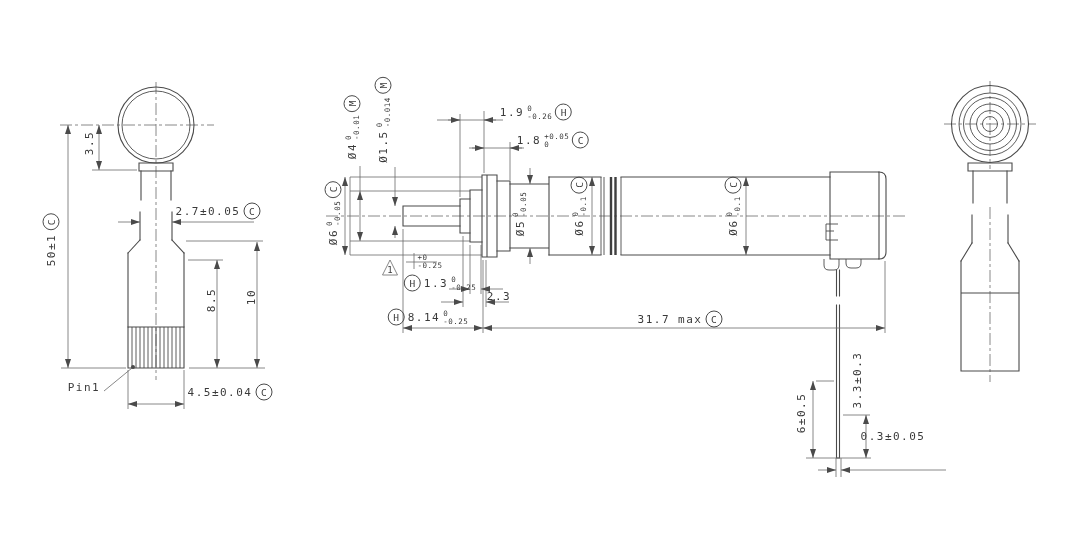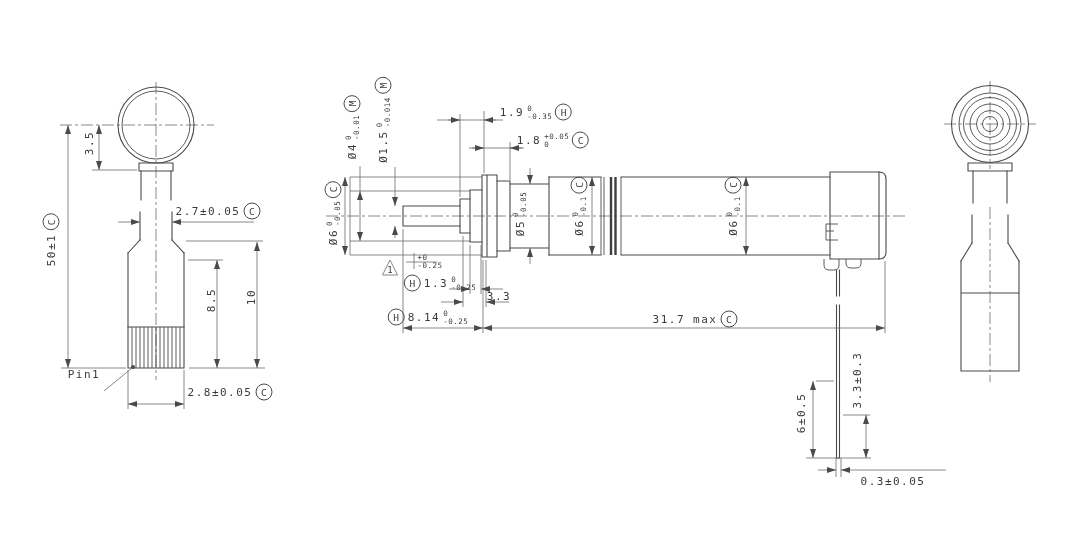--- a/index.html
+++ b/index.html
@@ -195,24 +195,24 @@
   <span>2.7±0.05</span>
   <span class="flag">C</span>
 </div>
 <div class="dim rot" style="left:211px;top:300px">
   <span>8.5</span>
 </div>
 <div class="dim rot" style="left:251px;top:297px">
   <span>10</span>
 </div>
 <div class="dim" style="left:230px;top:392px">
-  <span>2.8±0.05</span>
-  <span class="flag">C</span>
-</div>
-<div class="dim" style="left:84px;top:374px">
+  <span>4.5±0.04</span>
+  <span class="flag">C</span>
+</div>
+<div class="dim" style="left:84px;top:387px">
   <span>Pin1</span>
 </div>
 
 <div class="dim rot" style="left:352px;top:127px">
   <span>Ø4</span>
   <span class="tol">
     <span>0</span>
     <span>-0.01</span>
   </span>
   <span class="flag">M</span>
@@ -254,63 +254,63 @@
     <span>0</span>
     <span>-0.1</span>
   </span>
   <span class="flag">C</span>
 </div>
 
 <div class="dim" style="left:536px;top:112px">
   <span>1.9</span>
   <span class="tol">
     <span>0</span>
-    <span>-0.35</span>
+    <span>-0.26</span>
   </span>
   <span class="flag">H</span>
 </div>
 <div class="dim" style="left:553px;top:140px">
   <span>1.8</span>
   <span class="tol">
     <span>+0.05</span>
     <span>0</span>
   </span>
   <span class="flag">C</span>
 </div>
 <div class="dim" style="left:440px;top:283px">
   <span class="flag">H</span>
   <span>1.3</span>
   <span class="tol">
     <span>0</span>
     <span>-0.25</span>
   </span>
 </div>
 <div class="dim" style="left:499px;top:296px">
-  <span>3.3</span>
+  <span>2.3</span>
 </div>
 <div class="dim" style="left:428px;top:317px">
   <span class="flag">H</span>
   <span>8.14</span>
   <span class="tol">
     <span>0</span>
     <span>-0.25</span>
   </span>
 </div>
-<div class="dim" style="left:695px;top:319px">
+<div class="dim" style="left:680px;top:319px">
   <span>31.7 max</span>
   <span class="flag">C</span>
 </div>
 
 <div class="dim rot" style="left:801px;top:413px">
   <span>6±0.5</span>
 </div>
 <div class="dim rot" style="left:857px;top:380px">
   <span>3.3±0.3</span>
 </div>
-<div class="dim" style="left:893px;top:481px">
+<div class="dim" style="left:893px;top:436px">
   <span>0.3±0.05</span>
 </div>
 
 <div class="dim small" style="left:430px;top:262px;flex-direction:column;gap:0;align-items:flex-start">
   <span>+0</span>
   <span>-0.25</span>
 </div>
 <div class="dim tri" style="left:390px;top:270px">
   <span>1</span>
 </div>

